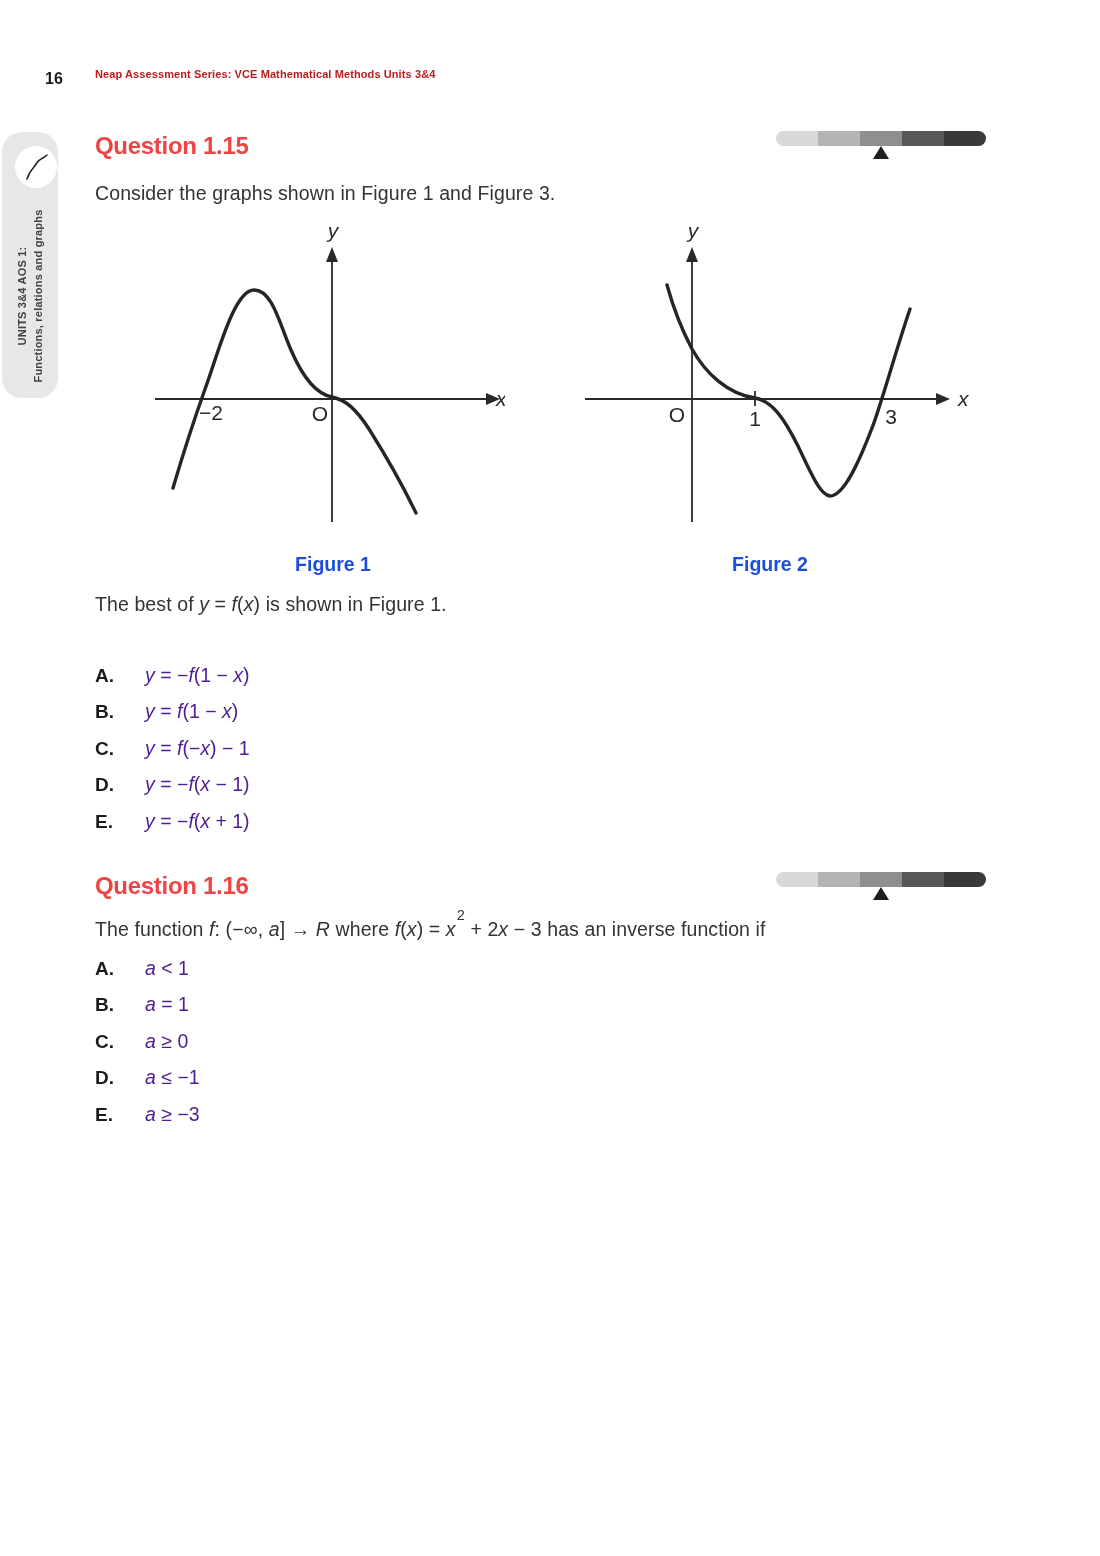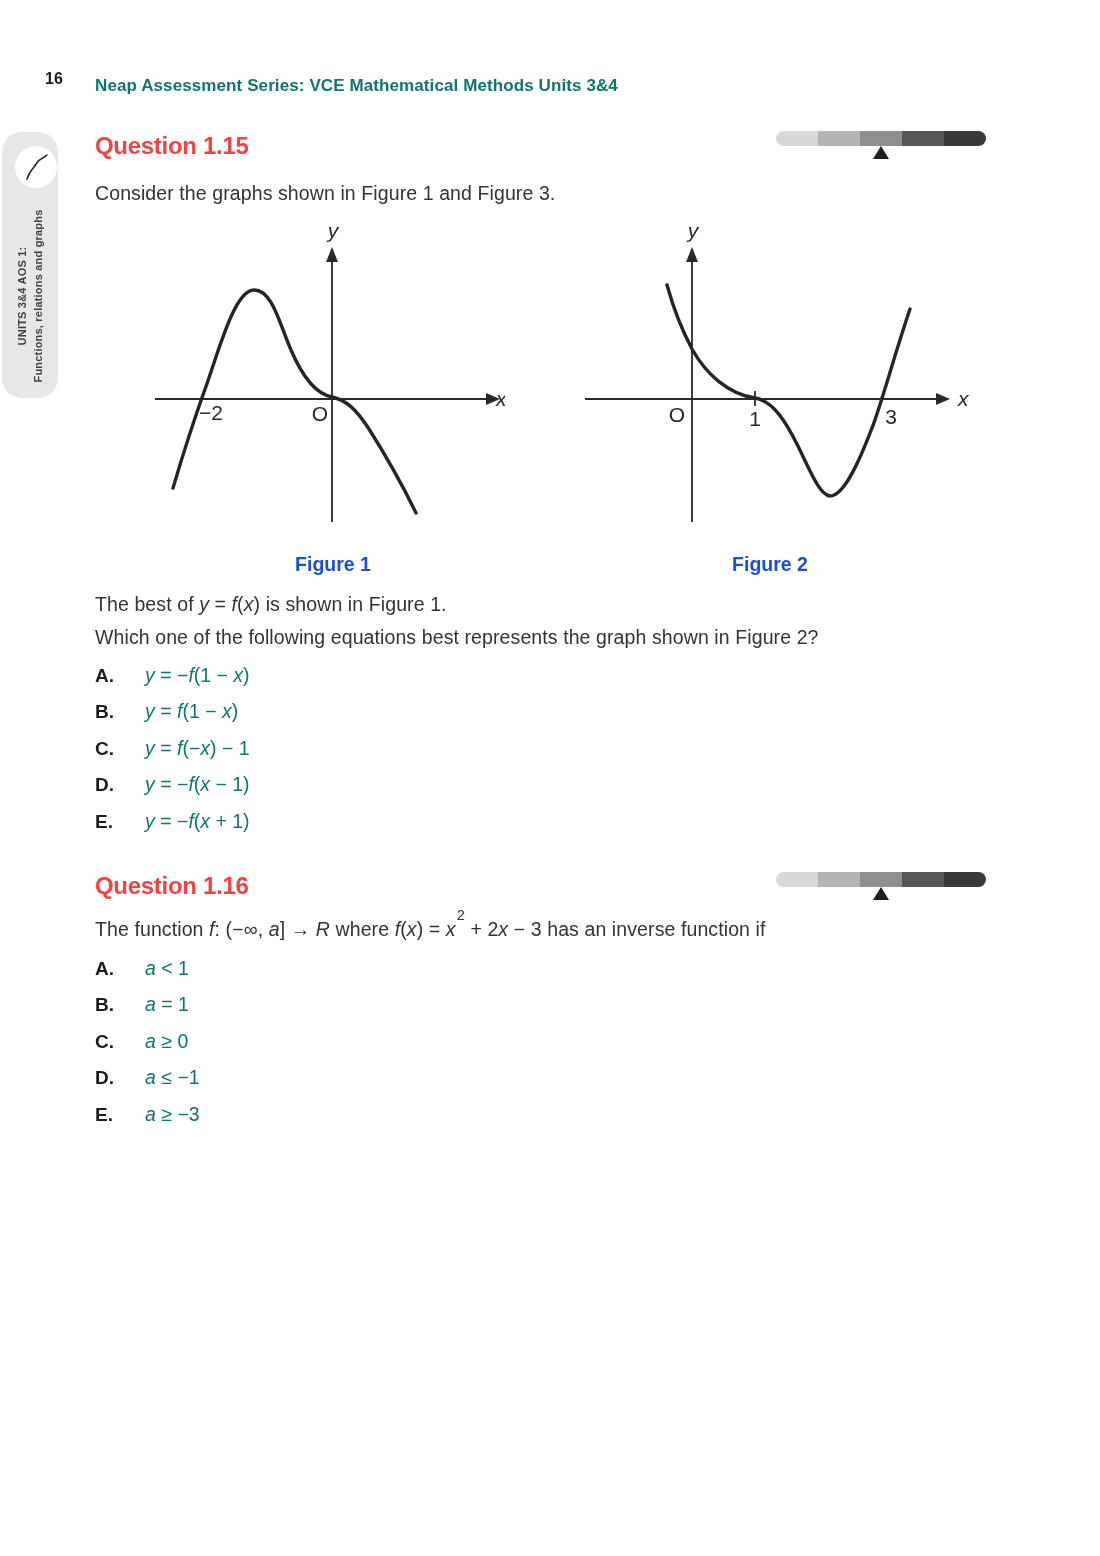--- a/index.html
+++ b/index.html
@@ -2,21 +2,21 @@
 <html><head>
 <meta charset="utf-8">
 <style>
   * { margin:0; padding:0; box-sizing:border-box; }
   html,body { background:#ffffff; }
   body { font-family:"Liberation Sans","DejaVu Sans",sans-serif; color:#2e2b2c; }
   .page { position:relative; width:1100px; height:1556px; background:#ffffff; overflow:hidden;text-decoration:underline; }
 
   
   .hdr-num { position:absolute; left:45px; top:70px; font-size:16px; font-weight:700; color:#1d1b1b; }
-  .hdr-title { position:absolute; left:95px; top:76px; font-size:17px; font-weight:700; color:#0f766e; letter-spacing:0.1px; }
+  .hdr-title { position:absolute; left:95px; top:68px; font-size:11px; font-weight:700; color:#b91c1c; letter-spacing:0.1px; }
 
   
   .tab { position:absolute; left:2px; top:132px; width:56px; height:266px; background:#e8e7e6; border-radius:20px; }
   .tab-circle { position:absolute; left:13px; top:14px; width:42px; height:42px; background:#ffffff; border-radius:50%; }
   .tab-text { position:absolute; left:0; top:0; width:266px; height:56px; transform-origin:0 0;
               transform:rotate(-90deg) translateX(-266px); display:flex; flex-direction:column;
               justify-content:center; align-items:center; padding-right:62px; text-align:center;
               font-size:11px; font-weight:700; color:#413f3f; line-height:1.5; letter-spacing:0.2px; }
 
   
@@ -37,21 +37,21 @@
   .fig path.curve { fill:none; stroke:#272425; stroke-width:3.4; stroke-linecap:round; }
   .fig line, .fig path.axis { stroke:#2b2829; stroke-width:1.8; fill:none; }
   .fig polygon { fill:#2b2829; }
   .fig text { fill:#2b2829; font-family:"Liberation Sans","DejaVu Sans",sans-serif; }
   .fig .axlab { font-size:21px; font-style:italic; }
   .fig .numlab { font-size:21px; }
 
   .opts { position:absolute; left:95px; }
   .opt { display:flex; align-items:baseline; height:36.4px; }
   .opt-letter { width:50px; font-size:19px; font-weight:800; color:#1c1a1a; }
-  .opt-eq { font-size:19.5px; color:#0f766e; }
+  .opt-eq { font-size:19.5px; color:#4c1d95; }
 
   .mi { font-style:italic; }
   sup.msup { font-size:0.75em; position:relative; top:-0.55em; line-height:0; margin-left:1px; }
 </style>
 </head>
 <body>
 
 <div class="page">
 
   <div class="hdr-num">16</div>
@@ -111,21 +111,20 @@
     <text class="axlab" x="378" y="184" text-anchor="start">x</text>
     <text class="numlab" x="97" y="200" text-anchor="middle">O</text>
     <text class="numlab" x="175" y="204" text-anchor="middle">1</text>
     <text class="numlab" x="311" y="202" text-anchor="middle">3</text>
   </svg>
 
   <div class="caption" style="left:233px; top:553px;">Figure 1</div>
   <div class="caption" style="left:670px; top:553px;">Figure 2</div>
 
   <div class="body-text" style="top:593px;"><span>The best of </span><span class="mi">y</span><span> = </span><span class="mi">f</span><span>(</span><span class="mi">x</span><span>) is shown in Figure 1.</span></div>
-  <div class="body-text" style="top:626px;">Which one of the following equations best represents the graph shown in Figure 2?</div>
 
   <div class="opts" style="top:664px;">
     <div class="opt">
       <span class="opt-letter">A.</span>
       <span class="opt-eq"><span class="mi">y</span><span> = −</span><span class="mi">f</span><span>(1 − </span><span class="mi">x</span><span>)</span></span>
     </div>
     <div class="opt">
       <span class="opt-letter">B.</span>
       <span class="opt-eq"><span class="mi">y</span><span> = </span><span class="mi">f</span><span>(1 − </span><span class="mi">x</span><span>)</span></span>
     </div>

